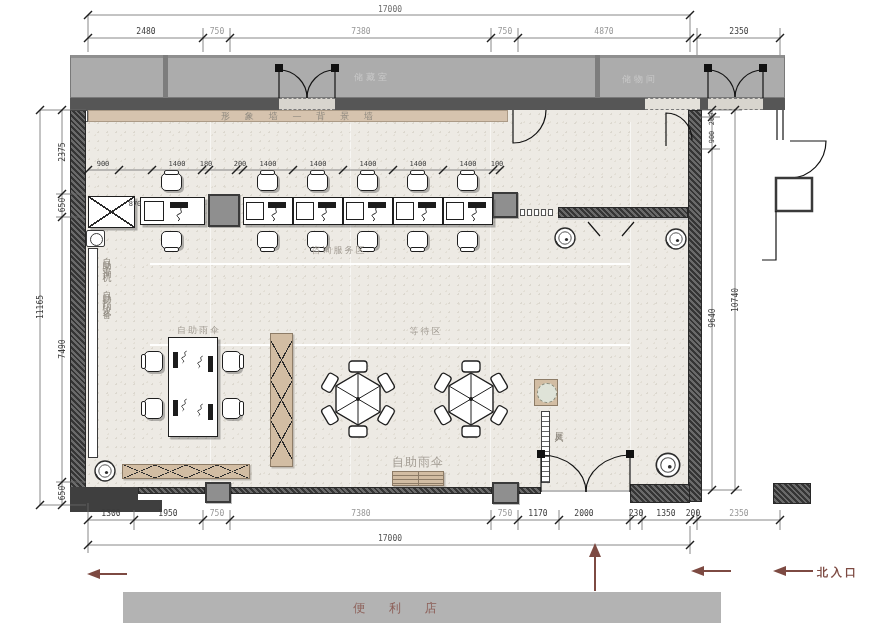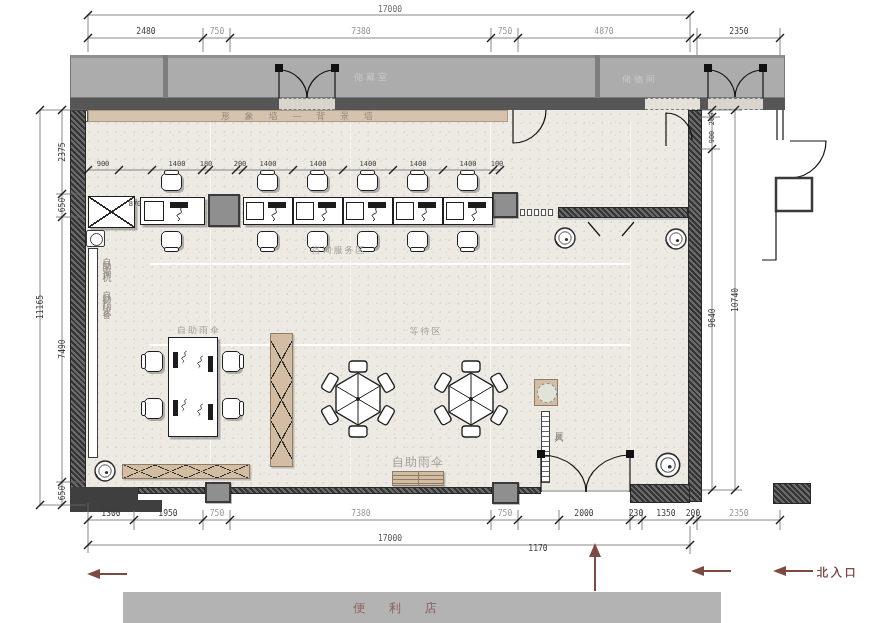--- a/index.html
+++ b/index.html
@@ -417,21 +417,21 @@
   <span class="dim sm" style="left:368px;top:160px;">1400</span>
   <span class="dim sm" style="left:418px;top:160px;">1400</span>
   <span class="dim sm" style="left:468px;top:160px;">1400</span>
   <span class="dim sm" style="left:497px;top:160px;">100</span>
 
   <span class="dim" style="left:111px;top:509px;">1300</span>
   <span class="dim" style="left:168px;top:509px;">1950</span>
   <span class="dim mut" style="left:217px;top:509px;">750</span>
   <span class="dim mut" style="left:361px;top:509px;">7380</span>
   <span class="dim mut" style="left:505px;top:509px;">750</span>
-  <span class="dim" style="left:538px;top:509px;margin-top:35px;">1170</span>
+  <span class="dim" style="left:538px;top:509px;">1170</span>
   <span class="dim" style="left:584px;top:509px;">2000</span>
   <span class="dim" style="left:636px;top:509px;">230</span>
   <span class="dim" style="left:666px;top:509px;">1350</span>
   <span class="dim" style="left:693px;top:509px;">200</span>
   <span class="dim mut" style="left:739px;top:509px;">2350</span>
   <span class="dim" style="left:390px;top:534px;color:#555;">17000</span>
 
   <span class="dim dimv" style="left:40px;top:307px;">11165</span>
   <span class="dim dimv" style="left:62px;top:152px;">2375</span>
   <span class="dim dimv" style="left:62px;top:205px;">650</span>

